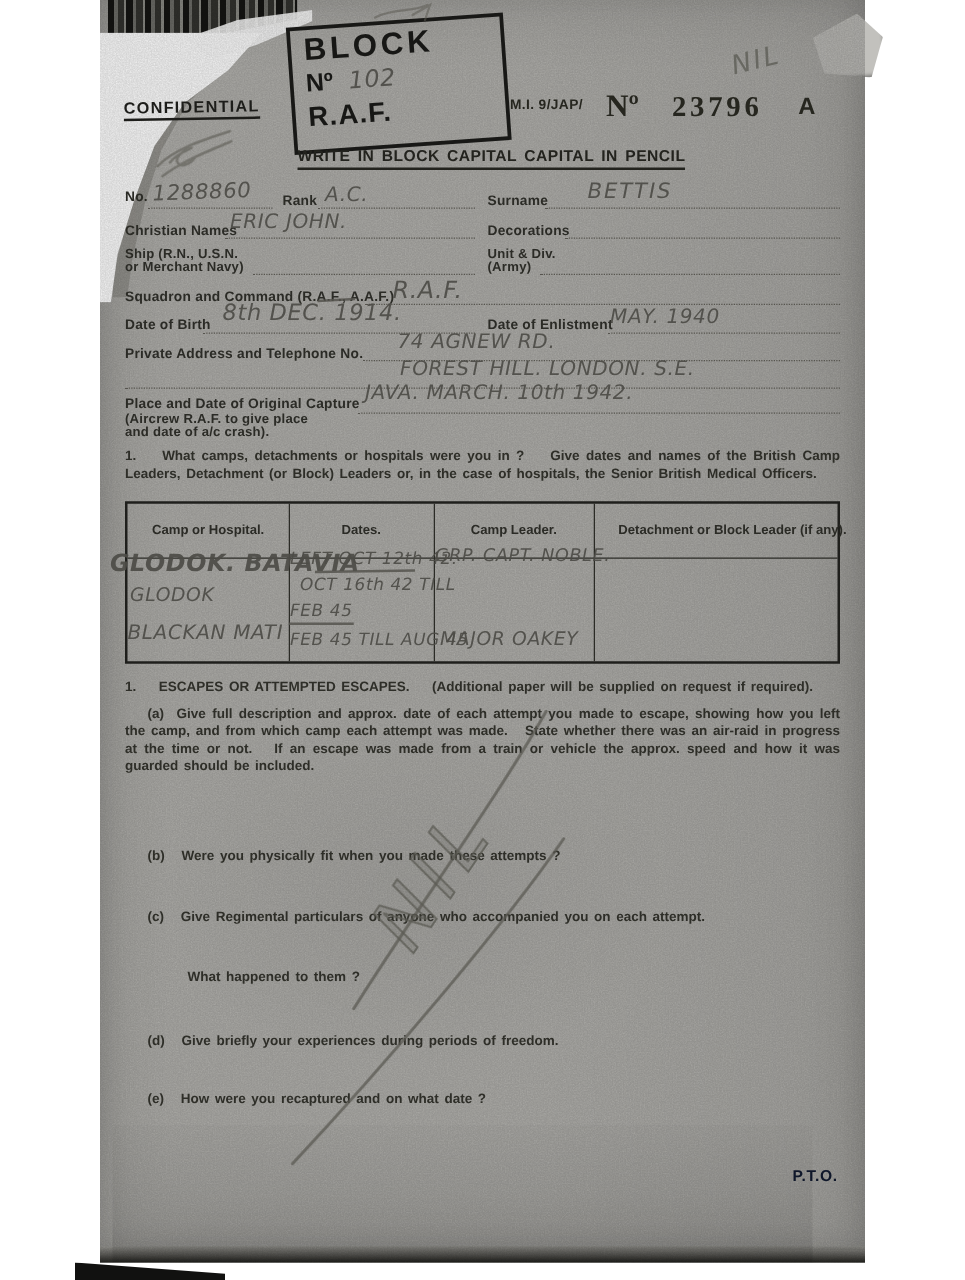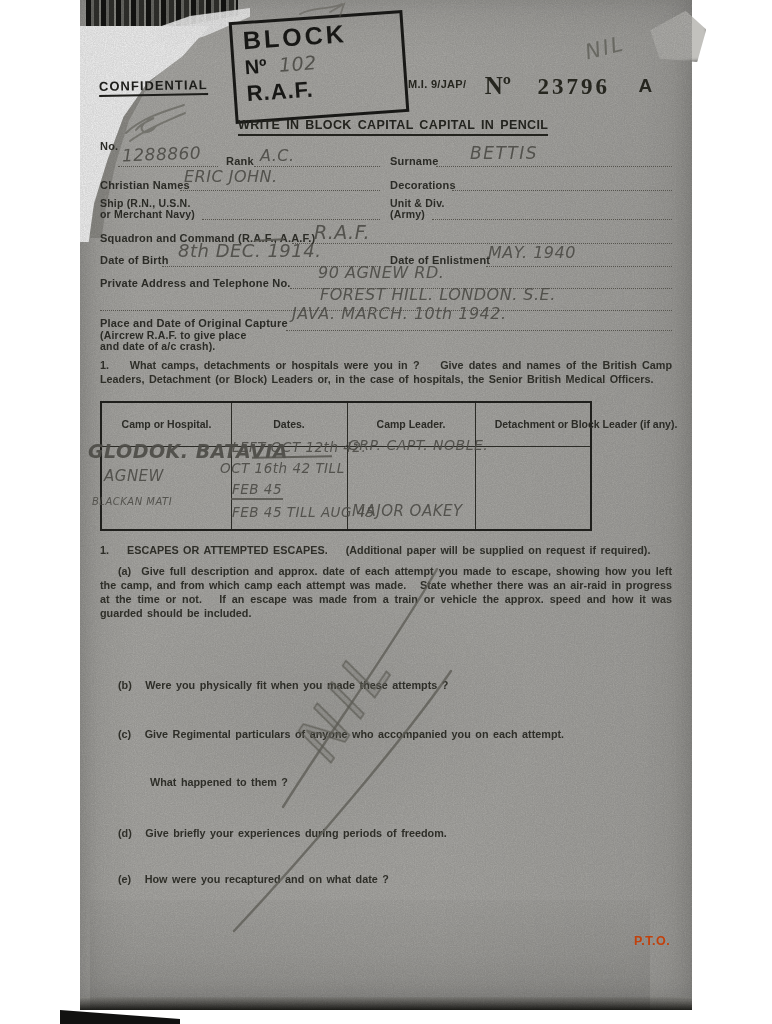--- a/index.html
+++ b/index.html
@@ -25,27 +25,27 @@
   .conf{position:absolute;left:99px;top:78px;font-size:13px;font-weight:700;letter-spacing:1px;
         color:#1d1d1a;border-bottom:2.2px solid #1d1d1a;padding-bottom:1px;transform:rotate(-1deg);}
   .instruction{position:absolute;left:238px;top:118px;font-size:12.5px;font-weight:700;letter-spacing:.4px;
         color:#23231e;border-bottom:2px solid #23231e;padding-bottom:2px;word-spacing:2px;}
   .refline{position:absolute;top:72px;left:408px;white-space:nowrap;}
   .refline .pfx{font-size:11px;font-weight:700;vertical-align:6px;letter-spacing:.3px;}
   .refline .no{font-family:"Liberation Serif",serif;font-size:25px;font-weight:700;margin-left:14px;}
   .refline .num{font-family:"Liberation Serif",serif;font-size:23px;font-weight:600;letter-spacing:3px;margin-left:22px;}
   .refline .ser{font-size:19px;font-weight:800;margin-left:24px;vertical-align:2px;}
   
-  .tbl{position:absolute;left:100px;top:401px;width:492px;height:130px;border:2.6px solid #1f1f1c;box-sizing:border-box;}
+  .tbl{position:absolute;left:100px;top:401px;width:572px;height:130px;border:2.6px solid #1f1f1c;box-sizing:border-box;}
   .tbl .col{position:absolute;top:0;bottom:0;border-right:1.6px solid #2b2b26;}
   .tbl .hdr-row{position:absolute;left:0;right:0;top:0;height:43px;border-bottom:1.6px solid #2b2b26;}
   .tbl .hdr{position:absolute;top:0;height:43px;display:flex;align-items:center;justify-content:center;
             text-align:center;font-size:10.5px;font-weight:700;color:#2b2b26;line-height:12.5px;}
   .pline{position:absolute;background:#55534d;height:1.6px;opacity:.85;}
-  .pto{position:absolute;left:634px;top:934px;font-size:12.5px;font-weight:800;letter-spacing:.5px;color:#c2410c;}
+  .pto{position:absolute;left:634px;top:934px;font-size:12.5px;font-weight:800;letter-spacing:.5px;color:#0f172a;}
   .niltop{position:absolute;left:585px;top:36px;font-family:"DejaVu Sans",sans-serif;font-style:italic;
           font-size:21px;color:#61615a;transform:rotate(-14deg);letter-spacing:2px;opacity:.85;}
   
   .stripes{position:absolute;left:86px;top:0;width:152px;height:38px;
      background:repeating-linear-gradient(90deg,#151513 0 5px,#6d6d68 5px 8px,#33332f 8px 13px,#8b8b85 13px 15px);
      clip-path:polygon(0 0,100% 0,100% 40%,72% 62%,45% 82%,22% 100%,0 100%);}
   .tearwhite{position:absolute;left:78px;top:26px;width:134px;height:216px;background:#ffffff;
      clip-path:polygon(98% 0,78% 14%,52% 26%,34% 42%,22% 62%,12% 82%,8% 100%,0 100%,0 0);}
   .tearwhite2{position:absolute;left:150px;top:8px;width:100px;height:40px;background:#fdfdfd;
      clip-path:polygon(0 55%,40% 20%,100% 0,100% 22%,55% 70%,18% 100%);opacity:.9;}
@@ -102,21 +102,21 @@
     <span class="pfx">M.I. 9/JAP/</span>
     <span class="no">Nº</span>
     <span class="num">23796</span>
     <span class="ser">A</span>
   </div>
 
   <div class="niltop">NIL</div>
 
   <div class="instruction">WRITE IN BLOCK CAPITAL CAPITAL IN PENCIL</div>
 
-  <span class="lbl" style="left:100px;top:140px;">No.</span>
+  <span class="lbl" style="left:100px;top:152px;">No.</span>
   <span class="hw" style="left:122px;top:144px;font-size:17px;transform:rotate(-2deg);">1288860</span>
   <div class="dots" style="left:118px;top:166px;width:100px;"></div>
   <span class="lbl" style="left:226px;top:155px;">Rank</span>
   <span class="hw" style="left:260px;top:146px;font-size:16px;">A.C.</span>
   <div class="dots" style="left:254px;top:166px;width:126px;"></div>
   <span class="lbl" style="left:390px;top:155px;">Surname</span>
   <span class="hw" style="left:458px;top:143px;font-size:17px;letter-spacing:1.5px;margin-left:12px;">BETTIS</span>
   <div class="dots" style="left:436px;top:166px;width:236px;"></div>
 
   <span class="lbl" style="left:100px;top:179px;">Christian Names</span>
@@ -138,21 +138,21 @@
   <div class="dots" style="left:292px;top:243px;width:380px;"></div>
 
   <span class="lbl" style="left:100px;top:254px;">Date of Birth</span>
   <span class="hw" style="left:178px;top:240px;font-size:18px;">8th DEC. 1914.</span>
   <div class="dots" style="left:162px;top:266px;width:218px;"></div>
   <span class="lbl" style="left:390px;top:254px;">Date of Enlistment</span>
   <span class="hw" style="left:488px;top:243px;font-size:16px;">MAY. 1940</span>
   <div class="dots" style="left:486px;top:266px;width:186px;"></div>
 
   <span class="lbl" style="left:100px;top:277px;">Private Address and Telephone No.</span>
-  <span class="hw" style="left:318px;top:263px;font-size:16px;">90 AGNEW RD.</span>
+  <span class="hw" style="left:318px;top:263px;font-size:16px;">74 AGNEW RD.</span>
   <div class="dots" style="left:290px;top:288px;width:382px;"></div>
   <span class="hw" style="left:320px;top:285px;font-size:16px;">FOREST HILL. LONDON. S.E.</span>
   <div class="dots" style="left:100px;top:310px;width:572px;"></div>
 
   <span class="lbl" style="left:100px;top:317px;">Place and Date of Original Capture</span>
   <span class="hw" style="left:292px;top:304px;font-size:16px;">JAVA. MARCH. 10th 1942.</span>
   <div class="dots" style="left:286px;top:330px;width:386px;"></div>
   <span class="lbl small" style="left:100px;top:329px;font-weight:600;">(Aircrew R.A.F. to give place</span>
   <span class="lbl small" style="left:100px;top:340px;font-weight:600;">and date of a/c crash).</span>
 
@@ -163,25 +163,25 @@
     <div class="col" style="left:129px;width:116px;"></div>
     <div class="col" style="left:245px;width:128px;"></div>
     <div class="hdr-row"></div>
     <div class="hdr" style="left:0;width:129px;">Camp or Hospital.</div>
     <div class="hdr" style="left:129px;width:116px;">Dates.</div>
     <div class="hdr" style="left:245px;width:128px;">Camp Leader.</div>
     <div class="hdr" style="left:373px;width:194px;padding:0 14px;">Detachment or Block Leader (if any).</div>
   </div>
 
   <span class="hw" style="left:88px;top:440px;font-size:19px;font-weight:bold;">GLODOK. BATAVIA</span>
-  <span class="hw" style="left:104px;top:467px;font-size:15px;">AGNEW</span>
-  <span class="hw" style="left:92px;top:496px;font-size:10px;">BLACKAN MATI</span>
+  <span class="hw" style="left:104px;top:467px;font-size:15px;">GLODOK</span>
+  <span class="hw" style="left:102px;top:496px;font-size:16px;">BLACKAN MATI</span>
   <span class="hw" style="left:232px;top:439px;font-size:13.5px;">LEFT OCT 12th 42.</span>
   <div class="pline" style="left:252px;top:456px;width:80px;transform:rotate(-1deg);"></div>
-  <span class="hw" style="left:220px;top:460px;font-size:13.5px;font-style:italic;">OCT 16th 42 TILL</span>
+  <span class="hw" style="left:240px;top:460px;font-size:13.5px;font-style:italic;">OCT 16th 42 TILL</span>
   <span class="hw" style="left:232px;top:481px;font-size:13.5px;">FEB 45</span>
   <div class="pline" style="left:231px;top:498px;width:52px;"></div>
   <span class="hw" style="left:232px;top:504px;font-size:13.5px;">FEB 45 TILL AUG 45</span>
   <span class="hw" style="left:348px;top:437px;font-size:14px;">GRP. CAPT. NOBLE.</span>
   <span class="hw" style="left:352px;top:502px;font-size:15px;">MAJOR OAKEY</span>
 
   <div class="par" style="left:100px;top:543px;width:572px;text-align:left;">1.    ESCAPES OR ATTEMPTED ESCAPES.    (Additional paper will be supplied on request if required).</div>
   <div class="par" style="left:100px;top:564px;width:572px;text-indent:18px;">(a)  Give full description and approx. date of each attempt you made to escape, showing how you left the camp, and from which camp each attempt was made.   State whether there was an air-raid in progress at the time or not.   If an escape was made from a train or vehicle the approx. speed and how it was guarded should be included.</div>
 
   <div class="par" style="left:118px;top:678px;width:520px;text-align:left;">(b)   Were you physically fit when you made these attempts ?</div>

